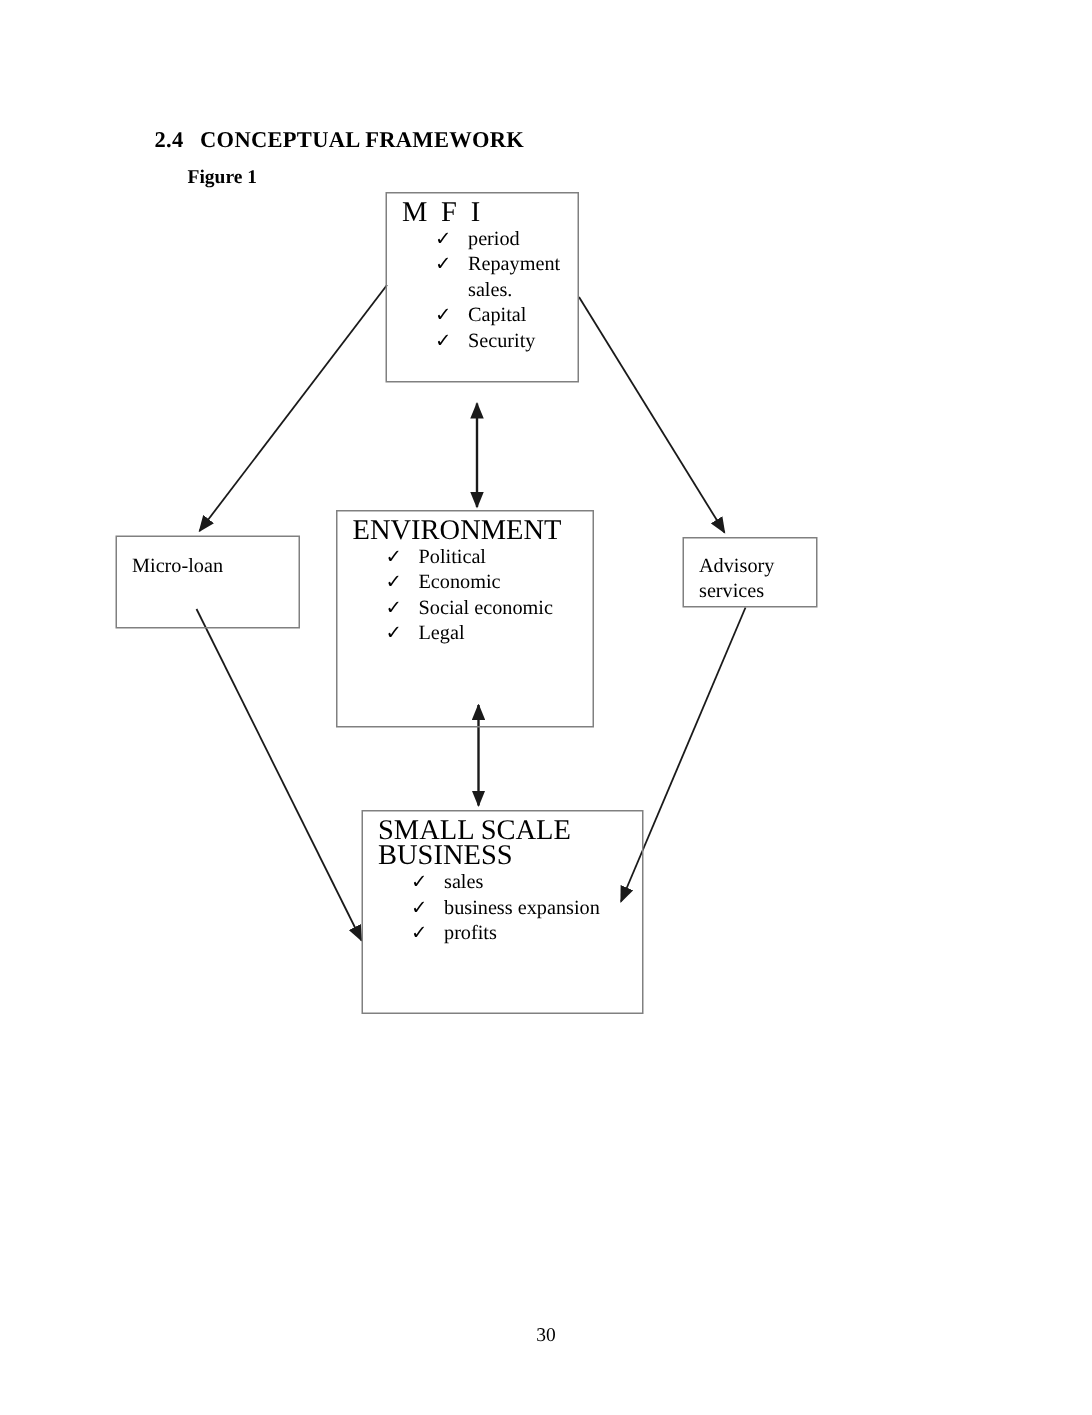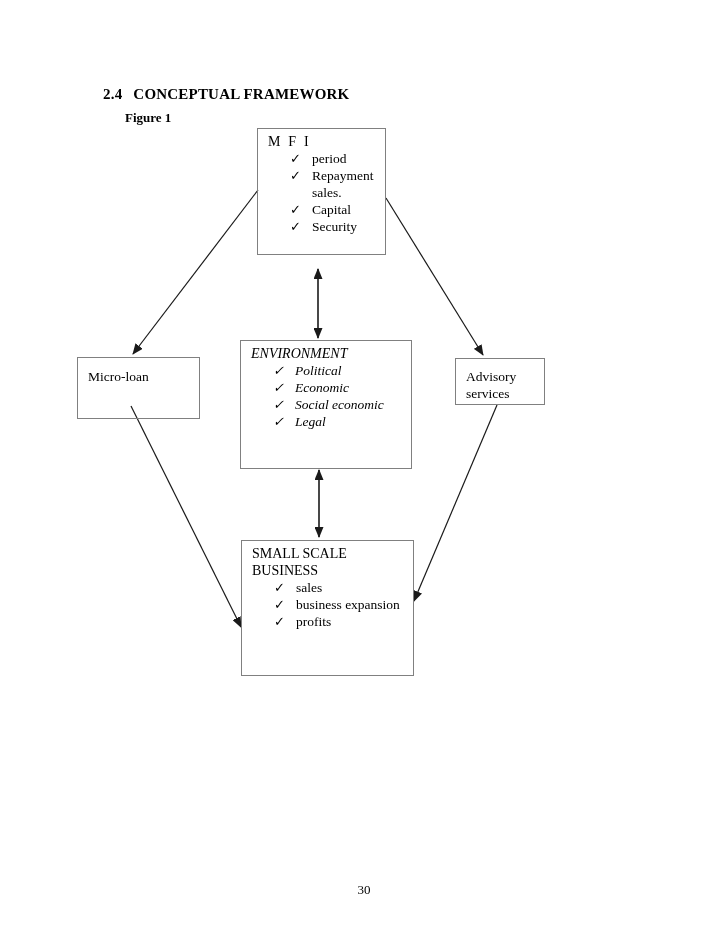--- a/index.html
+++ b/index.html
@@ -61,21 +61,21 @@
 
   
   .node-box {
     position: absolute;
     box-sizing: border-box;
     border: 1px solid #808080;
     background: transparent;
     padding: 4px 6px 4px 10px;
   }
   .node-title {
-    font-size: 14px;
+    font-size: 19px;
     line-height: 17px;
     white-space: pre-line;
   }
   .node-title.spaced { letter-spacing: 2.2px; }
 
   .node-list {
     list-style: none;
     margin: 0;
     padding: 0 0 0 22px;
   }
@@ -89,22 +89,22 @@
   .node-list li .tick {
     position: absolute;
     left: 0;
     top: 0;
     font-size: 13px;
     line-height: 17px;
   }
 
   
   #box-mfi         { left: 257px; top: 128px;  width: 129px; height: 127px; }
-  #box-environment { left: 240px; top: 340px;  width: 172px; height: 129px; font-style: italic; }
-  #box-business    { left: 241px; top: 540px;  width: 173px; height: 136px; }
+  #box-environment { left: 224px; top: 340px;  width: 172px; height: 145px; }
+  #box-business    { left: 241px; top: 540px;  width: 188px; height: 136px; }
   #box-microloan   { left: 77px;  top: 357px;  width: 123px; height: 62px;  padding-top: 10px; }
   #box-advisory    { left: 455px; top: 358px;  width: 90px; height: 47px;  padding-top: 9px; }
 
   #box-microloan .node-title,
   #box-advisory .node-title { font-size: 13.5px; line-height: 17px; }
 
   
   .page-number {
     position: absolute;
     left: 0;

